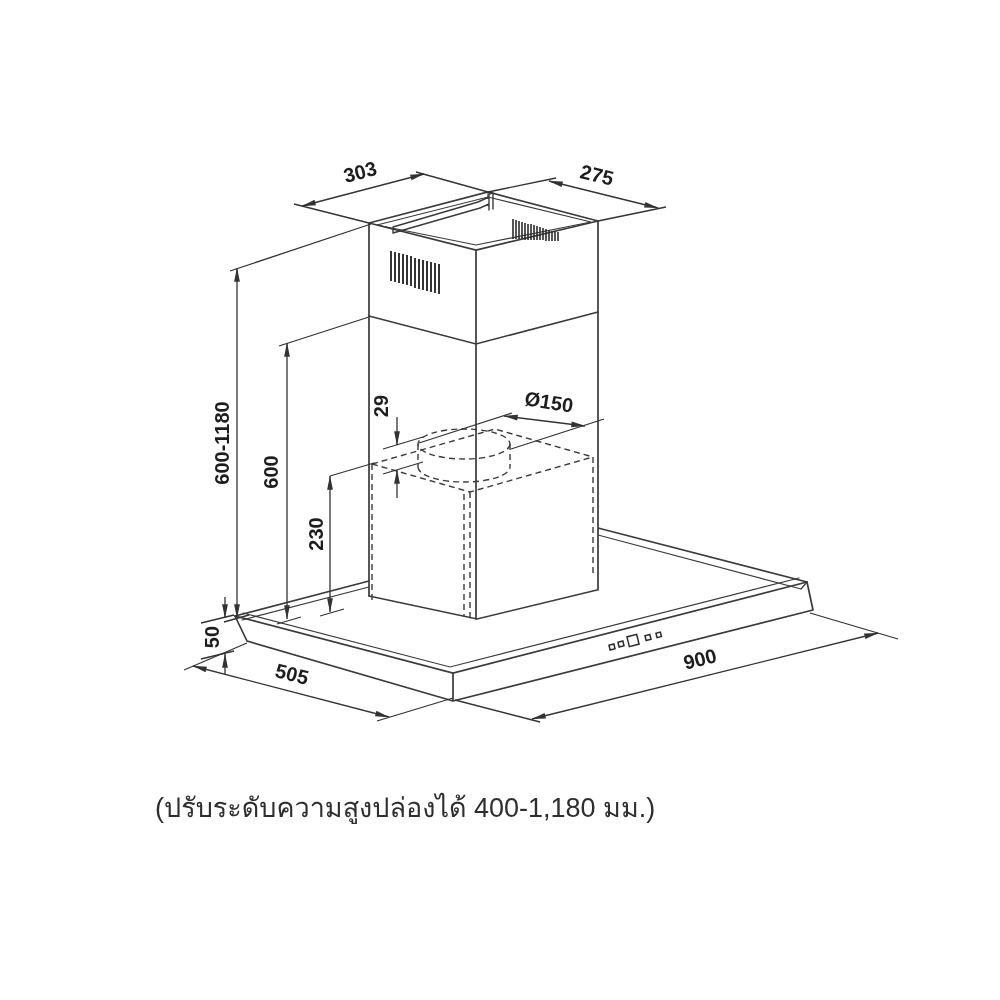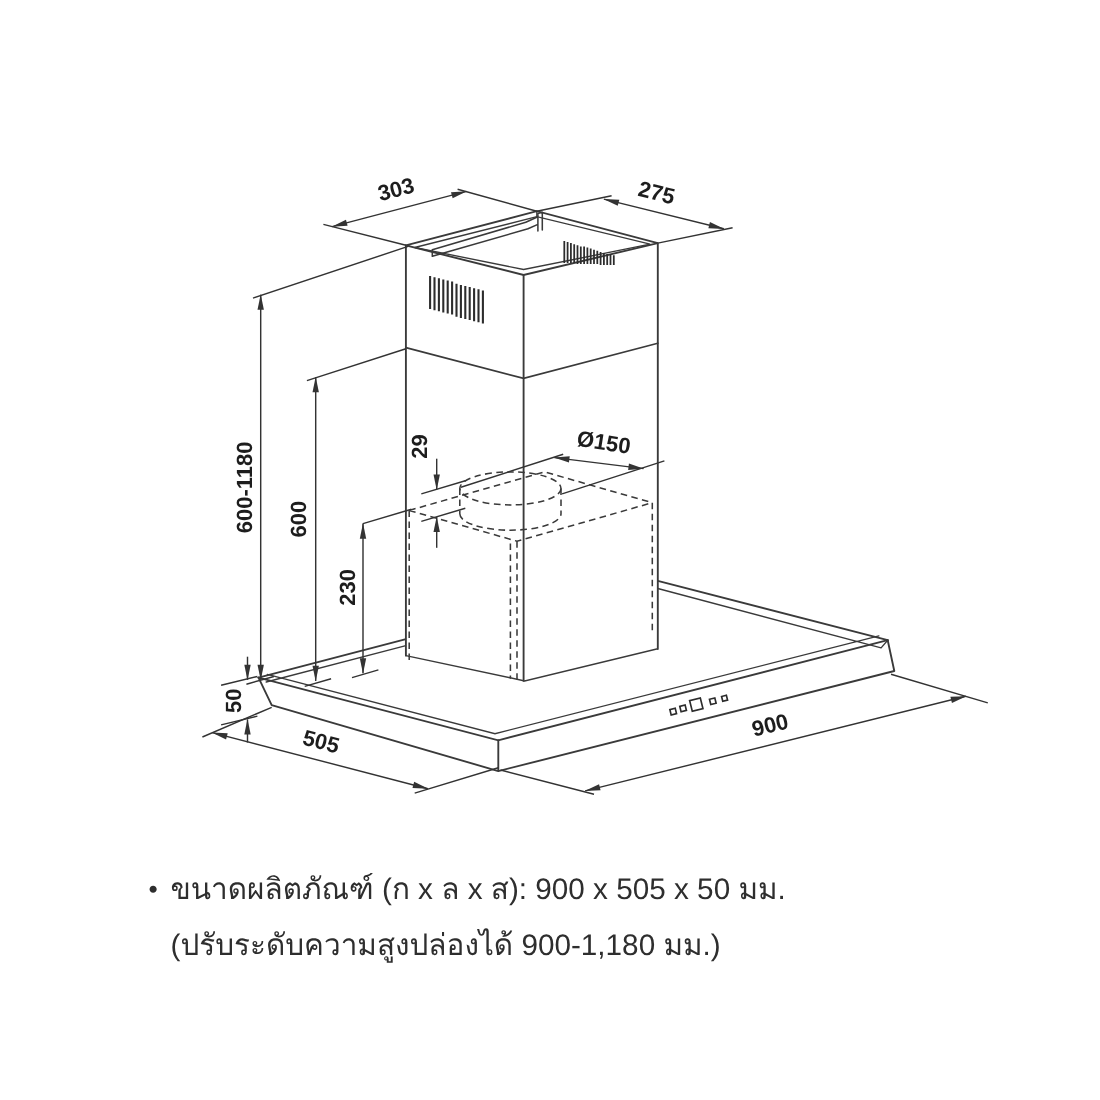--- a/index.html
+++ b/index.html
@@ -147,21 +147,18 @@
       <text x="316" y="534" text-anchor="middle" transform="rotate(-90 316 534) translate(0 7)">230</text>
       <text x="381" y="406" text-anchor="middle" transform="rotate(-90 381 406) translate(0 7)">29</text>
       <text x="549" y="409" text-anchor="middle" font-size="21" transform="rotate(9 549 402)">Ø150</text>
       <text x="212" y="637" text-anchor="middle" transform="rotate(-90 212 637) translate(0 7)">50</text>
       <text x="292" y="681" text-anchor="middle" transform="rotate(14.4 292 674)">505</text>
       <text x="700" y="666" text-anchor="middle" transform="rotate(-13.8 700 659)">900</text>
     </g>
   </svg>
 
   <div class="spec-notes">
-    <div class="spec-line">
-      <span class="bullet">•</span><span>ขนาดผลิตภัณฑ์ (ก x ล x ส): 900 x 505 x 50 มม.</span>
-    </div>
     <div class="spec-line second">
-      <span>(ปรับระดับความสูงปล่องได้ 900-1,180 มม.)</span>
+      <span>(ปรับระดับความสูงปล่องได้ 400-1,180 มม.)</span>
     </div>
   </div>
 
 </div>
 
 </body></html>

